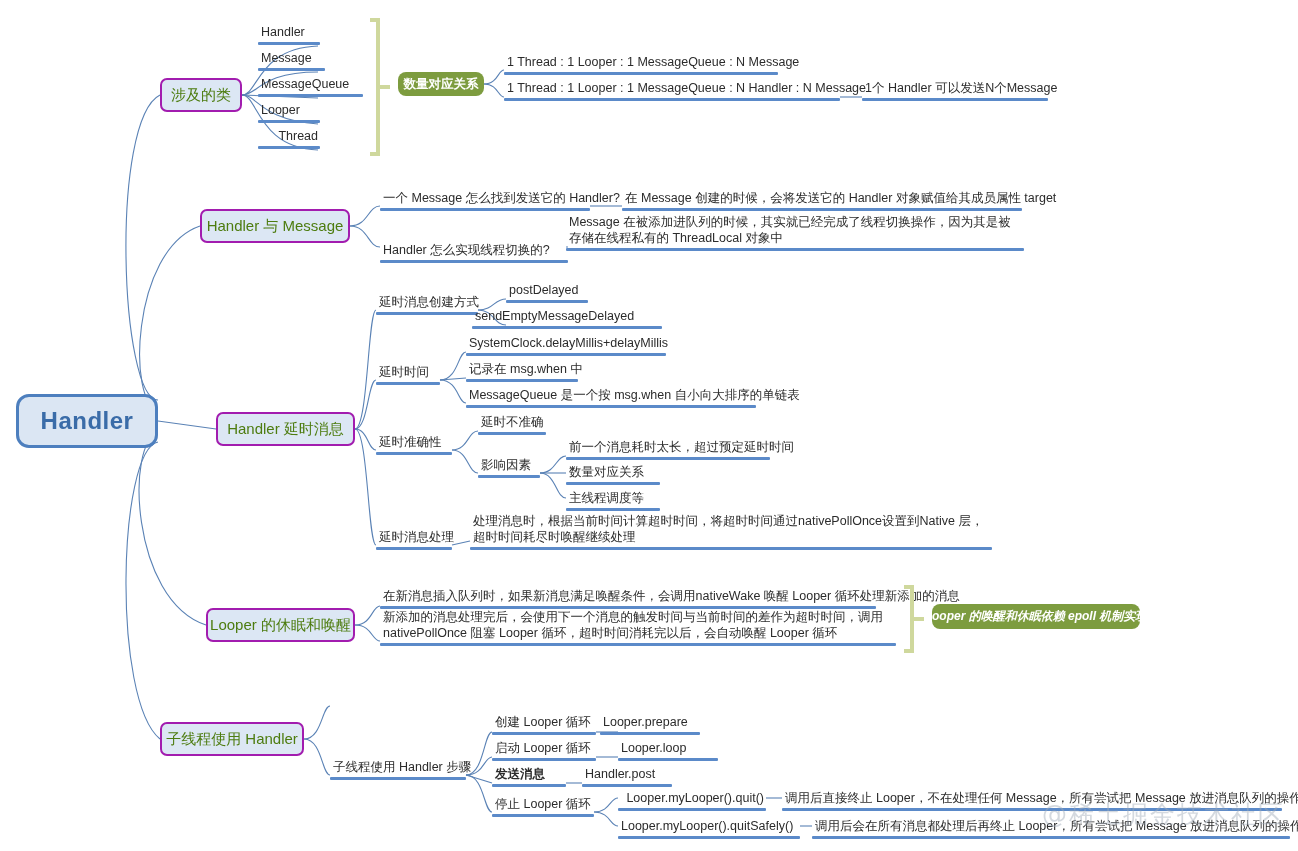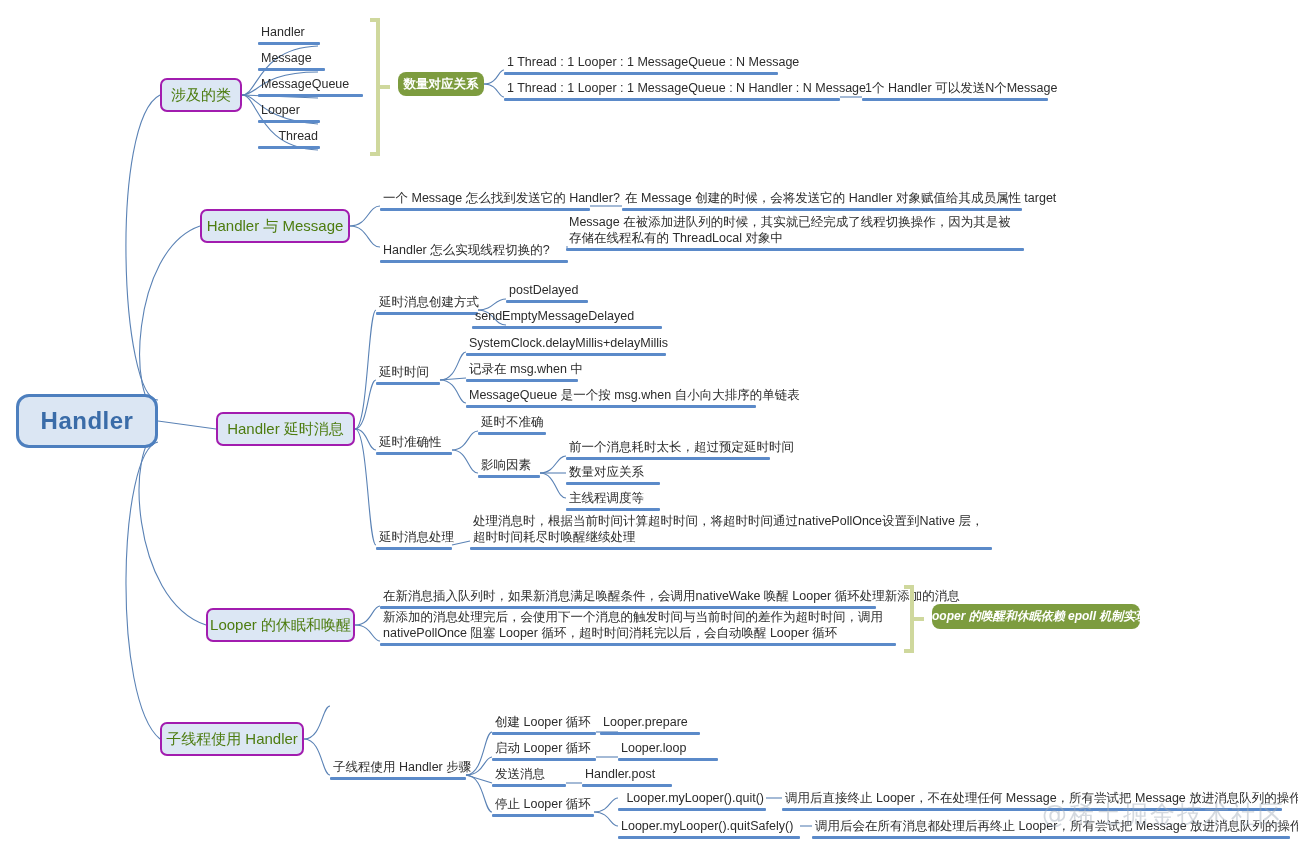--- a/index.html
+++ b/index.html
@@ -322,21 +322,21 @@
 
   <div class="leaf" style="left:492px;top:740px;width:104px;">
     <span class="txt">启动 Looper 循环</span>
     <span class="rule"></span>
   </div>
   <div class="leaf" style="left:618px;top:740px;width:100px;">
     <span class="txt">Looper.loop</span>
     <span class="rule"></span>
   </div>
 
-  <div class="leaf" style="left:492px;top:766px;width:74px;">
+  <div class="leaf" style="left:492px;top:766px;width:74px;font-weight:bold;">
     <span class="txt">发送消息</span>
     <span class="rule"></span>
   </div>
   <div class="leaf" style="left:582px;top:766px;width:90px;">
     <span class="txt">Handler.post</span>
     <span class="rule"></span>
   </div>
 
   <div class="leaf" style="left:492px;top:796px;width:102px;">
     <span class="txt">停止 Looper 循环</span>

